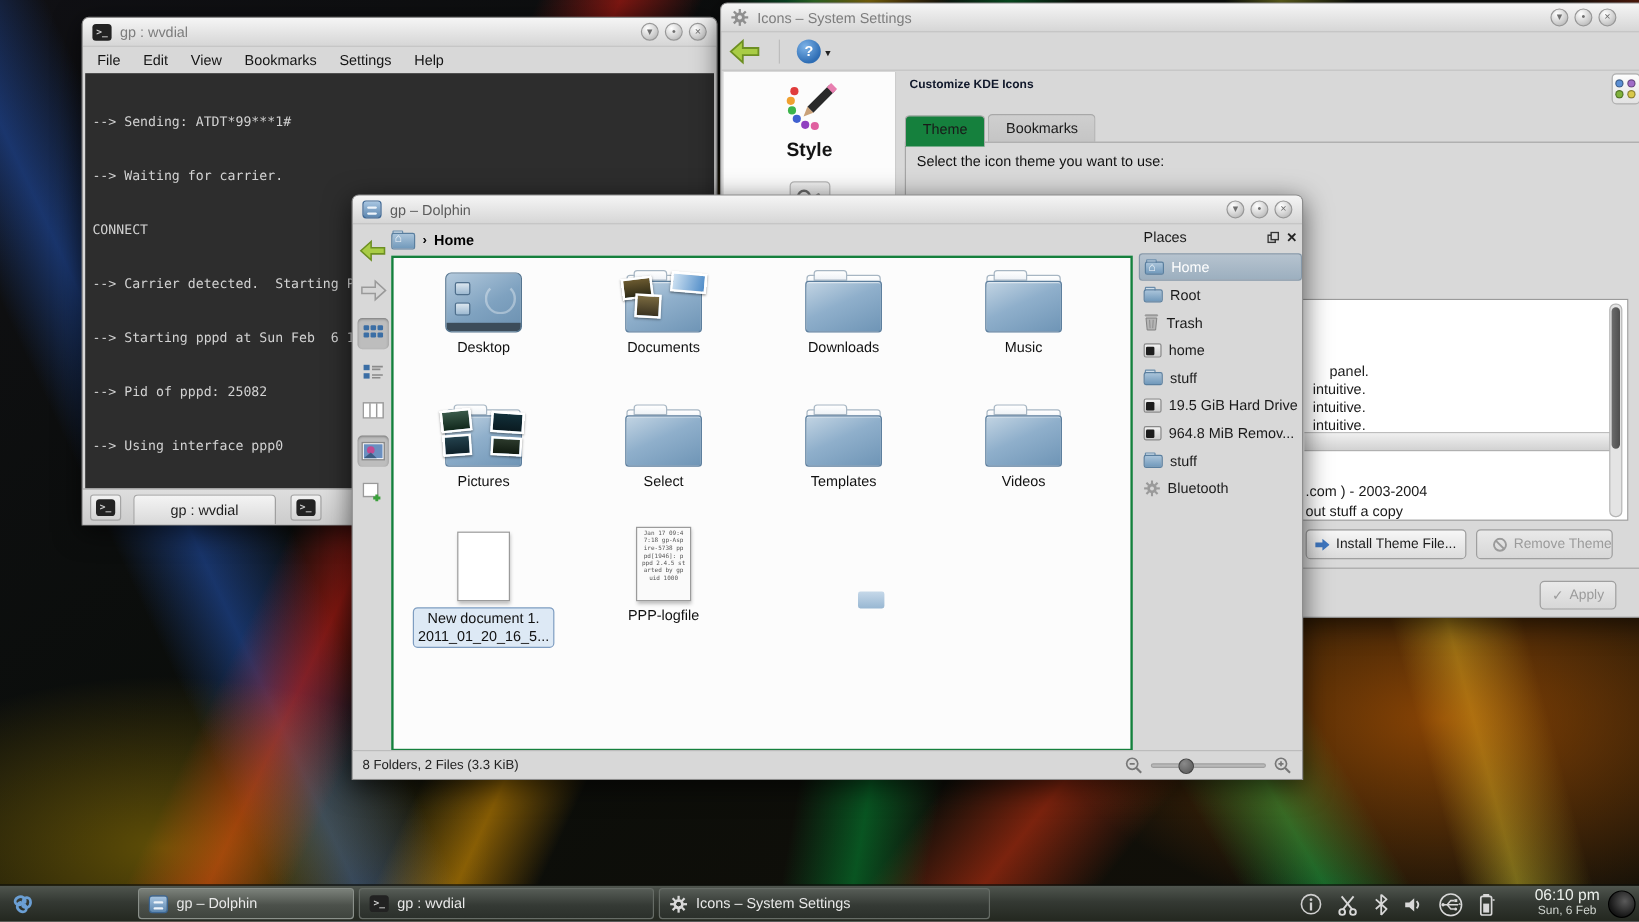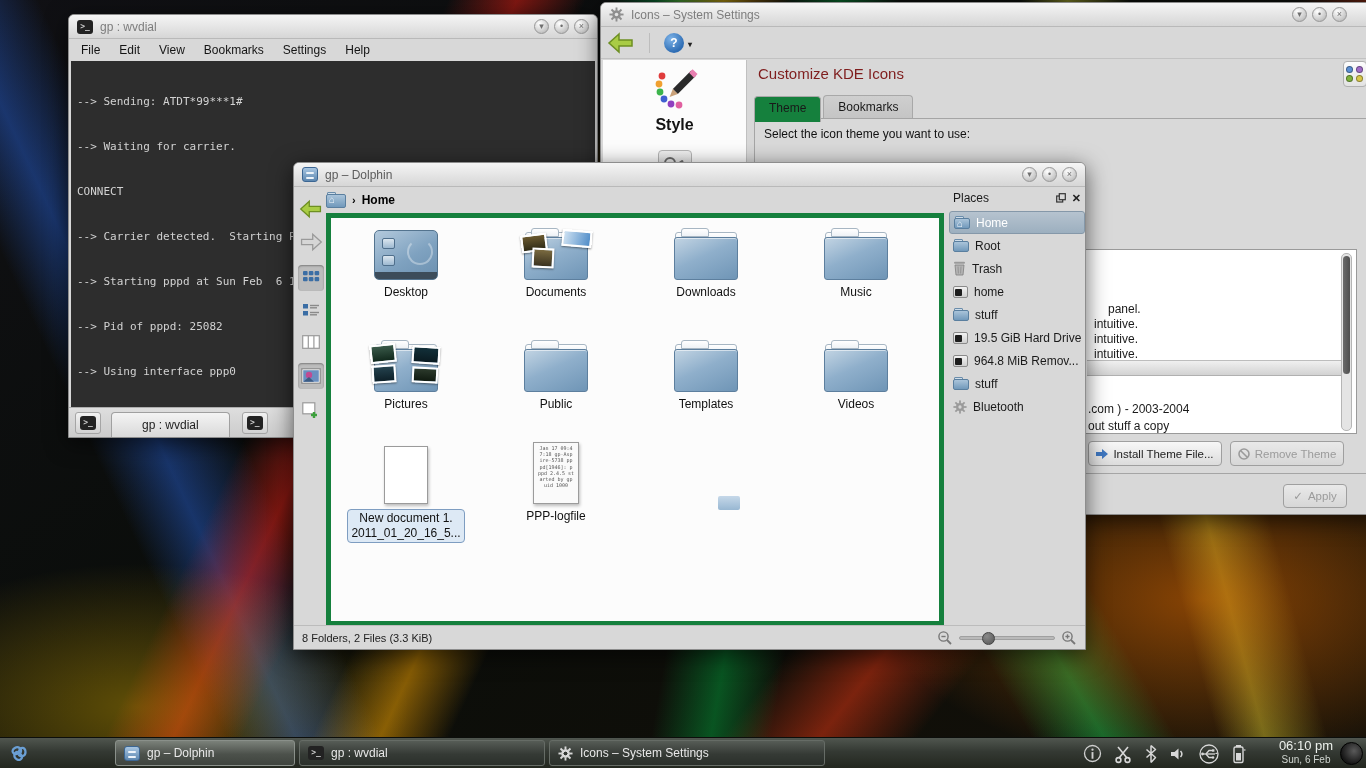--- a/index.html
+++ b/index.html
@@ -59,21 +59,21 @@
     background:radial-gradient(circle at 35% 30%, #7db3e8, #2e6db4 70%); color:#fff; font-weight:bold;
     font-size:12px; line-height:20px; text-align:center; }
   .help-caret { position:absolute; right:-8px; bottom:-2px; font-size:8px; color:#222; }
   .ss-sidebar { position:absolute; left:2px; top:57px; bottom:2px; width:144px; background:#fcfcfc; border-right:1px solid #c0c0c0; }
   .ss-style-item { margin-top:6px; text-align:center; }
   .ss-style-label { font-size:16px; font-weight:bold; color:#141414; margin-top:2px; }
   .ss-tool-icon { width:34px; height:30px; margin:16px auto 0; border:1px solid #b5b5b5; border-radius:4px;
     background:linear-gradient(#f0f0f0,#d4d4d4); position:relative; }
   .ss-tool-icon::before { content:""; position:absolute; left:6px; top:14px; width:20px; height:3px; background:#6a6a6a; transform:rotate(-35deg); border-radius:2px; }
   .ss-tool-icon::after { content:""; position:absolute; left:5px; top:6px; width:8px; height:8px; border:2px solid #6a6a6a; border-radius:50%; }
-  .ss-heading { position:absolute; left:157px; top:62px; font-size:15px; font-weight:normal; color:#7f1d1d; }
+  .ss-heading { position:absolute; left:157px; top:62px; font-size:10px; font-weight:bold; color:#0f172a; }
   .dots-btn { position:absolute; right:12px; top:58px; width:24px; height:26px; border:1px solid #b0b0b0; border-radius:4px;
     background:linear-gradient(#fdfdfd,#e2e2e2); display:grid; grid-template-columns:8px 8px; gap:2px; place-content:center; }
   .dots-btn i { width:7px; height:7px; border-radius:50%; border:1px solid rgba(0,0,0,.35); }
   .tabs-row { position:absolute; left:153px; top:92px; display:flex; }
   .ss-tab { padding:4px 14px 6px; font-size:12px; color:#191919; border:1px solid #a8a8a8; border-bottom:none;
     border-radius:4px 4px 0 0; background:linear-gradient(#cfcfcf,#c3c3c3); margin-right:2px; }
   .ss-tab.active { background:#15803d; position:relative; z-index:2; top:1px; padding-bottom:7px; }
   .ss-tabpanel { position:absolute; left:153px; right:8px; top:115px; height:356px; border:1px solid #a5a5a5; background:#d9d9d9; }
   .ss-select-label { position:absolute; left:163px; top:124px; font-size:12px; color:#111; }
   .ss-listbox { position:absolute; left:158px; top:246px; width:598px; height:185px; background:#fff; border:1px solid #9a9a9a; }
@@ -88,21 +88,21 @@
 
   
   .dolphin-window { left:293px; top:162px; width:793px; height:488px; z-index:3; }
   .dolphin-window .titlebar { color:#5c5c5c; }
   .crumb-row { position:absolute; left:32px; top:26px; height:22px; display:flex; align-items:center; gap:6px; }
   .crumb-home { font-size:12px; font-weight:bold; color:#000; }
   .crumb-sep { font-size:11px; font-weight:bold; color:#000; }
   .side-strip { position:absolute; left:2px; top:26px; width:30px; bottom:26px; }
   .strip-btn { position:absolute; left:2px; width:26px; height:26px; display:flex; align-items:center; justify-content:center; border-radius:4px; }
   .strip-btn.pressed { background:#bdbdbd; box-shadow:inset 0 1px 2px rgba(0,0,0,.35); }
-  .dview { position:absolute; left:32px; top:50px; width:618px; height:413px; background:#fcfcfc; border:5px solid #15803d; }
+  .dview { position:absolute; left:32px; top:50px; width:618px; height:413px; background:#fcfcfc; border:2px solid #15803d; }
   .cell { position:absolute; width:134px; text-align:center; }
   .cell-label { margin-top:5px; font-size:12px; color:#111; line-height:15px; }
   .folder { position:relative; width:64px; height:52px; margin:0 auto; }
   .f-back { position:absolute; top:4px; left:1px; right:1px; height:12px; background:linear-gradient(#ffffff,#e7ecf1); border:1px solid #a7b6c3; border-radius:3px; }
   .f-tab { position:absolute; top:0; left:7px; width:28px; height:9px; background:linear-gradient(#ffffff,#eef2f6); border:1px solid #a7b6c3; border-radius:3px 3px 0 0; }
   .f-body { position:absolute; top:9px; left:0; right:0; bottom:0; border:1px solid #5d7f9e; border-radius:3px;
     background:linear-gradient(155deg,#c2d4e3 0%, #8fafcb 45%, #6f95b6 100%); box-shadow:inset 0 1px 0 rgba(255,255,255,.55); }
   .thumb { position:absolute; border:2px solid #fff; box-shadow:0 1px 2px rgba(0,0,0,.45); }
   .page-icon { width:44px; height:58px; margin:0 auto; background:#fff; border:1px solid #9b9b9b; box-shadow:1px 2px 3px rgba(0,0,0,.25); }
   .ppp-icon { width:46px; height:62px; margin:0 auto; background:#fafafa; border:1px solid #9b9b9b; box-shadow:1px 2px 3px rgba(0,0,0,.25);
@@ -287,21 +287,21 @@
     <div class="ss-scrollbar">
         <div class="ss-thumb"></div>
       </div>
 
     <div class="kbtn" style="left:487px; top:438px; width:134px; height:25px;">
       <svg width="12" height="10" viewBox="0 0 12 10">
           <path d="M0 3 h6 V0 l6 5 -6 5 V7 H0 Z" fill="#3f77c0"></path>
         </svg>
       <span>Install Theme File...</span>
     </div>
-    <div class="kbtn disabled" style="left:629px; top:438px; width:114px; height:25px;">
+    <div class="kbtn disabled" style="left:629px; top:438px; width:114px; height:25px;justify-content:flex-end;">
       <svg width="12" height="12" viewBox="0 0 12 12">
         <circle cx="6" cy="6" r="5" fill="none" stroke="#9b9b9b" stroke-width="1.6"></circle>
         <line x1="2.5" y1="2.5" x2="9.5" y2="9.5" stroke="#9b9b9b" stroke-width="1.6"></line>
       </svg>
       <span>Remove Theme</span>
     </div>
     <div class="kbtn disabled" style="left:682px; top:481px; width:64px; height:24px;">
       <span style="color:#9b9b9b;">✓</span>
       <span>Apply</span>
     </div>
@@ -437,21 +437,21 @@
           <span class="thumb" style="right:0px; top:27px; width:26px; height:16px; background:linear-gradient(#2c3a2c,#101a10); transform:rotate(3deg);"></span>
         </div>
         <div class="cell-label">Pictures</div>
       </div>
       <div class="cell" style="left:158px; top:122px;">
         <div class="folder">
             <span class="f-back"></span>
             <span class="f-tab"></span>
             <span class="f-body"></span>
           </div>
-        <div class="cell-label">Public</div>
+        <div class="cell-label">Select</div>
       </div>
       <div class="cell" style="left:308px; top:122px;">
         <div class="folder">
             <span class="f-back"></span>
             <span class="f-tab"></span>
             <span class="f-body"></span>
           </div>
         <div class="cell-label">Templates</div>
       </div>
       <div class="cell" style="left:458px; top:122px;">

